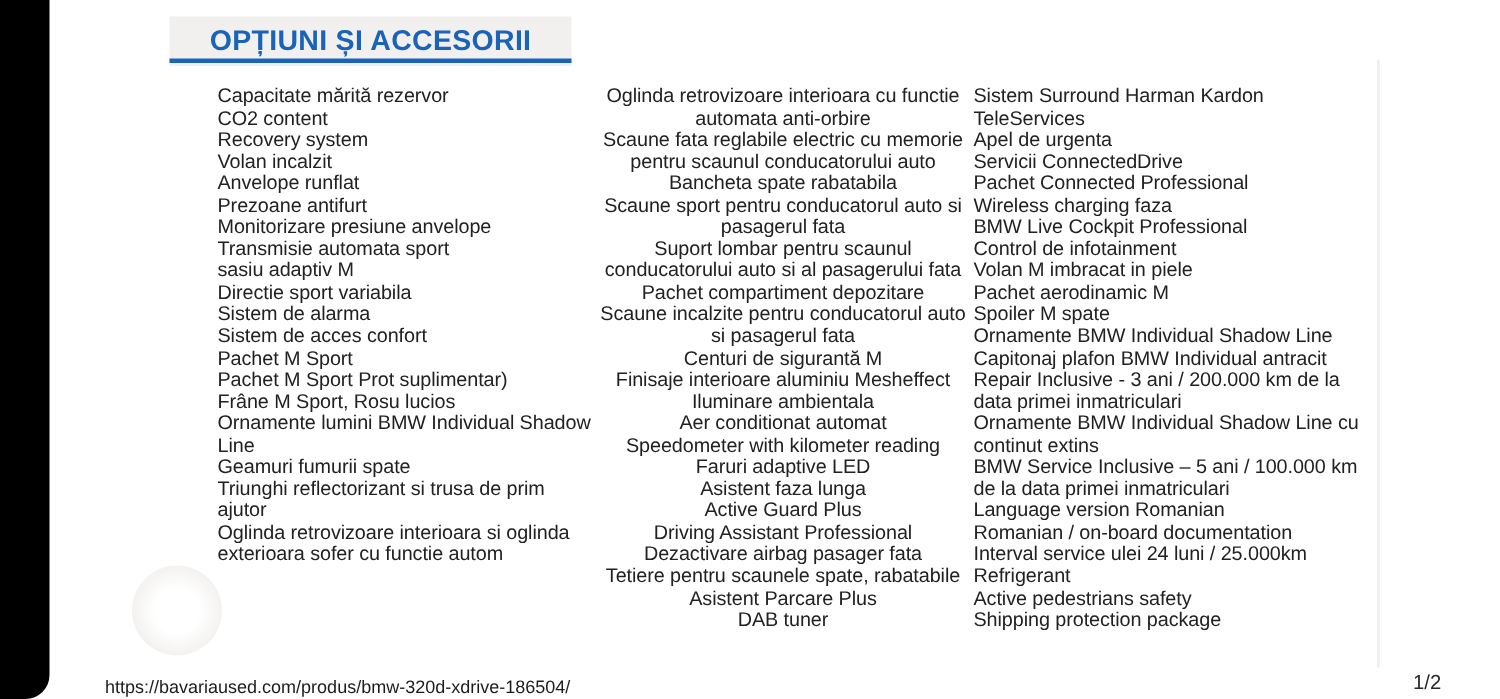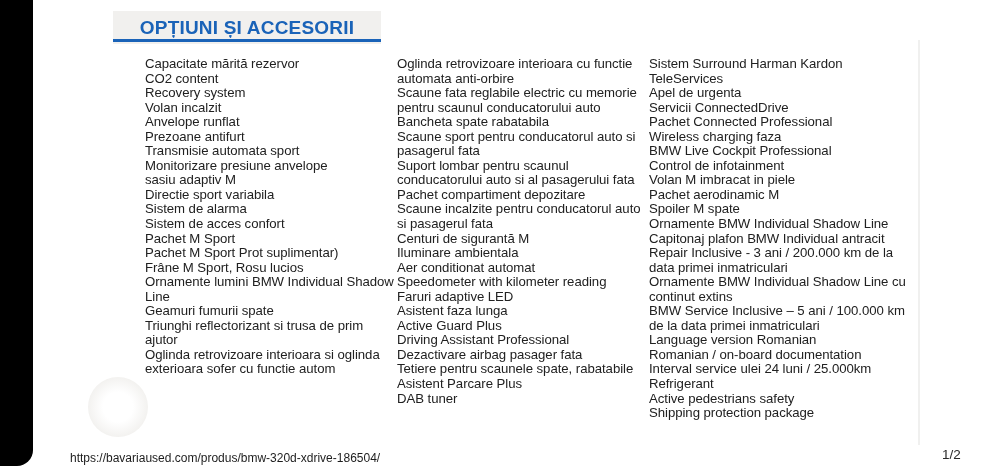--- a/index.html
+++ b/index.html
@@ -35,21 +35,21 @@
   .heading-underline{
     position:absolute;left:113px;top:39px;width:268px;height:3px;
     background:var(--accent);
   }
   .col{
     position:absolute;top:57px;
     font-size:13.2px;line-height:14.55px;
     letter-spacing:-0.05px;
   }
   .col-1{left:145px;width:250px;}
-  .col-2{left:397px;width:250px;}
+  .col-2{left:397px;width:250px;text-align:center;}
   .col-3{left:649px;width:258px;}
   .feature-item{color:var(--text);}
   .page-edge-line{
     position:absolute;left:918px;top:40px;width:2px;height:405px;
     background:#f0f0ef;
   }
   .touch-ripple{
     position:absolute;left:88px;top:377px;width:60px;height:60px;
     border-radius:50%;
     background:radial-gradient(circle,#ffffff 35%,#f3f2f0 70%,#ffffff 100%);
@@ -73,22 +73,22 @@
 </div>
 <div class="heading-underline"></div>
 
 <div class="col col-1">
     <div class="feature-item">Capacitate mărită rezervor</div>
     <div class="feature-item">CO2 content</div>
     <div class="feature-item">Recovery system</div>
     <div class="feature-item">Volan incalzit</div>
     <div class="feature-item">Anvelope runflat</div>
     <div class="feature-item">Prezoane antifurt</div>
+    <div class="feature-item">Monitorizare presiune anvelope</div>
     <div class="feature-item">Transmisie automata sport</div>
-    <div class="feature-item">Monitorizare presiune anvelope</div>
     <div class="feature-item">sasiu adaptiv M</div>
     <div class="feature-item">Directie sport variabila</div>
     <div class="feature-item">Sistem de alarma</div>
     <div class="feature-item">Sistem de acces confort</div>
     <div class="feature-item">Pachet M Sport</div>
     <div class="feature-item">Pachet M Sport Prot suplimentar)</div>
     <div class="feature-item">Frâne M Sport, Rosu lucios</div>
     <div class="feature-item">Ornamente lumini BMW Individual Shadow Line</div>
     <div class="feature-item">Geamuri fumurii spate</div>
     <div class="feature-item">Triunghi reflectorizant si trusa de prim ajutor</div>
@@ -96,20 +96,21 @@
   </div>
 <div class="col col-2">
     <div class="feature-item">Oglinda retrovizoare interioara cu functie automata anti-orbire</div>
     <div class="feature-item">Scaune fata reglabile electric cu memorie pentru scaunul conducatorului auto</div>
     <div class="feature-item">Bancheta spate rabatabila</div>
     <div class="feature-item">Scaune sport pentru conducatorul auto si pasagerul fata</div>
     <div class="feature-item">Suport lombar pentru scaunul conducatorului auto si al pasagerului fata</div>
     <div class="feature-item">Pachet compartiment depozitare</div>
     <div class="feature-item">Scaune incalzite pentru conducatorul auto si pasagerul fata</div>
     <div class="feature-item">Centuri de sigurantă M</div>
+    <div class="feature-item">Finisaje interioare aluminiu Mesheffect</div>
     <div class="feature-item">Iluminare ambientala</div>
     <div class="feature-item">Aer conditionat automat</div>
     <div class="feature-item">Speedometer with kilometer reading</div>
     <div class="feature-item">Faruri adaptive LED</div>
     <div class="feature-item">Asistent faza lunga</div>
     <div class="feature-item">Active Guard Plus</div>
     <div class="feature-item">Driving Assistant Professional</div>
     <div class="feature-item">Dezactivare airbag pasager fata</div>
     <div class="feature-item">Tetiere pentru scaunele spate, rabatabile</div>
     <div class="feature-item">Asistent Parcare Plus</div>

